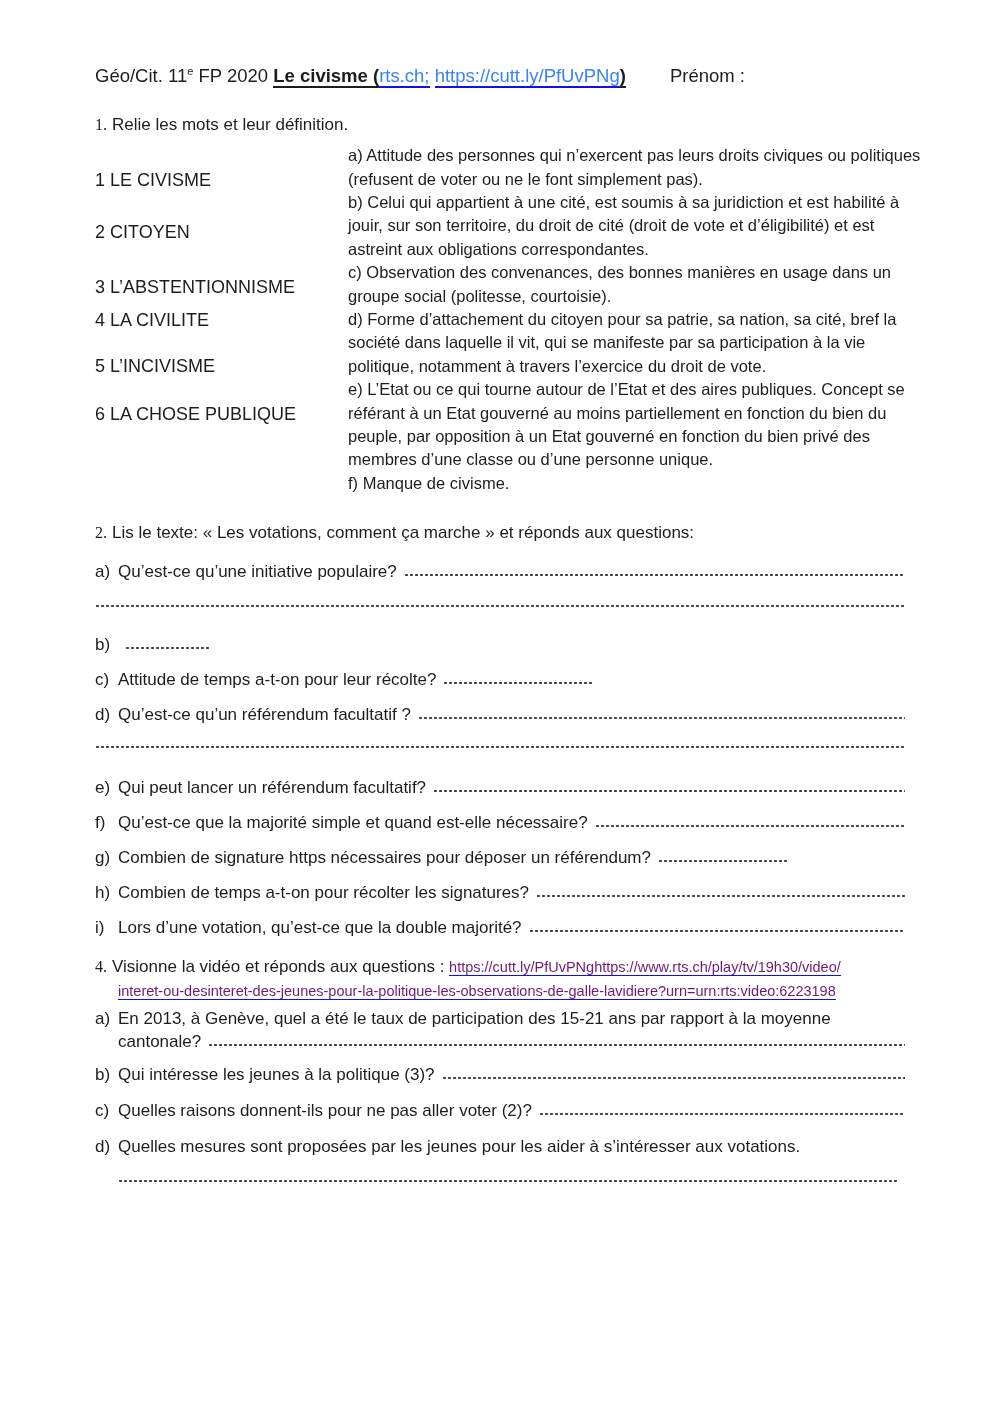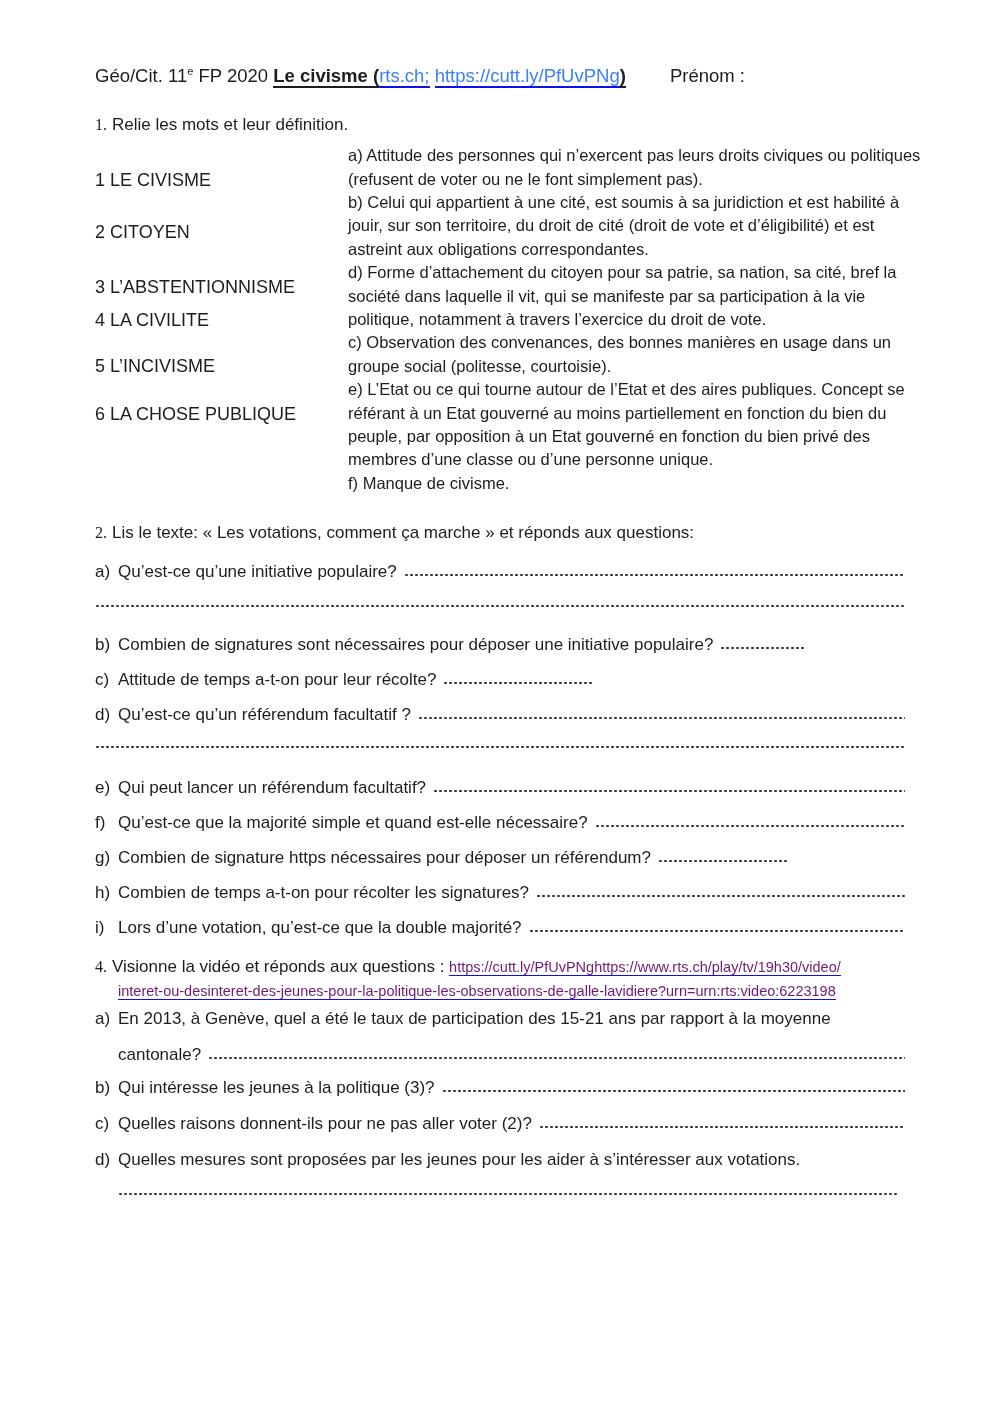--- a/index.html
+++ b/index.html
@@ -78,21 +78,21 @@
   #q2c, #q2d, #q2f, #q2g, #q2h, #q2i { margin-top: 12px; }
   #dot2 { margin-top: 16px; margin-bottom: 26px; }
 
   
   .vlink {
     color: #701a75; font-size: 14.5px; line-height: 23px;
     border-bottom: 1.5px solid #0f0fe8; text-decoration: none; cursor: pointer;
   }
   .link-line2 { padding-left: 23px; line-height: 23px; }
   #q4a { margin-top: 4px; }
-  .q4a-l2 { margin-top: 13px; padding-left: 23px; }
+  .q4a-l2 { padding-left: 23px; }
   #q4b { margin-top: 10px; }
   #q4c { margin-top: 13px; }
   #q4d { margin-top: 13px; }
   #dot3 { margin-top: 18px; margin-left: 23px; width: 780px; }
 </style>
 </head>
 <body>
 
 <div class="page">
 
@@ -107,41 +107,40 @@
   <div class="match">
     <div class="term term-0">1 LE CIVISME</div>
     <div class="term term-1">2 CITOYEN</div>
     <div class="term term-2">3 L’ABSTENTIONNISME</div>
     <div class="term term-3">4 LA CIVILITE</div>
     <div class="term term-4">5 L’INCIVISME</div>
     <div class="term term-5">6 LA CHOSE PUBLIQUE</div>
     <div class="defs">
       <p>a) Attitude des personnes qui n’exercent pas leurs droits civiques ou politiques (refusent de voter ou ne le font simplement pas).</p>
       <p>b) Celui qui appartient à une cité, est soumis à sa juridiction et est habilité à jouir, sur son territoire, du droit de cité (droit de vote et d’éligibilité) et est astreint aux obligations correspondantes.</p>
+      <p>c) Observation des convenances, des bonnes manières en usage dans un groupe social (politesse, courtoisie).</p>
       <p>d) Forme d’attachement du citoyen pour sa patrie, sa nation, sa cité, bref la société dans laquelle il vit, qui se manifeste par sa participation à la vie politique, notamment à travers l’exercice du droit de vote.</p>
-      <p>c) Observation des convenances, des bonnes manières en usage dans un groupe social (politesse, courtoisie).</p>
       <p>e) L’Etat ou ce qui tourne autour de l’Etat et des aires publiques. Concept se référant à un Etat gouverné au moins partiellement en fonction du bien du peuple, par opposition à un Etat gouverné en fonction du bien privé des membres d’une classe ou d’une personne unique.</p>
       <p>f) Manque de civisme.</p>
     </div>
   </div>
 
   <div class="sec-head" id="s2-head">
     <span class="serif-num">2.</span><span>Lis le texte: « Les votations, comment ça marche » et réponds aux questions:</span>
   </div>
 
   <div class="qrow" id="q2a">
     <span class="qlabel">a)</span>
     <span class="qtext">Qu’est-ce qu’une initiative populaire?</span>
     <span class="leader"></span>
   </div>
   <div class="dotline" id="dot1"></div>
 
   <div class="qrow" id="q2b">
     <span class="qlabel">b)</span>
-    <span class="qtext">Combien de signatures sont nécessaires pour déposer une initiative populaire?</span>
     <span class="leader len-s"></span>
   </div>
 
   <div class="qrow" id="q2c">
     <span class="qlabel">c)</span>
     <span class="qtext">Attitude de temps a-t-on pour leur récolte?</span>
     <span class="leader len-m"></span>
   </div>
 
   <div class="qrow" id="q2d">

